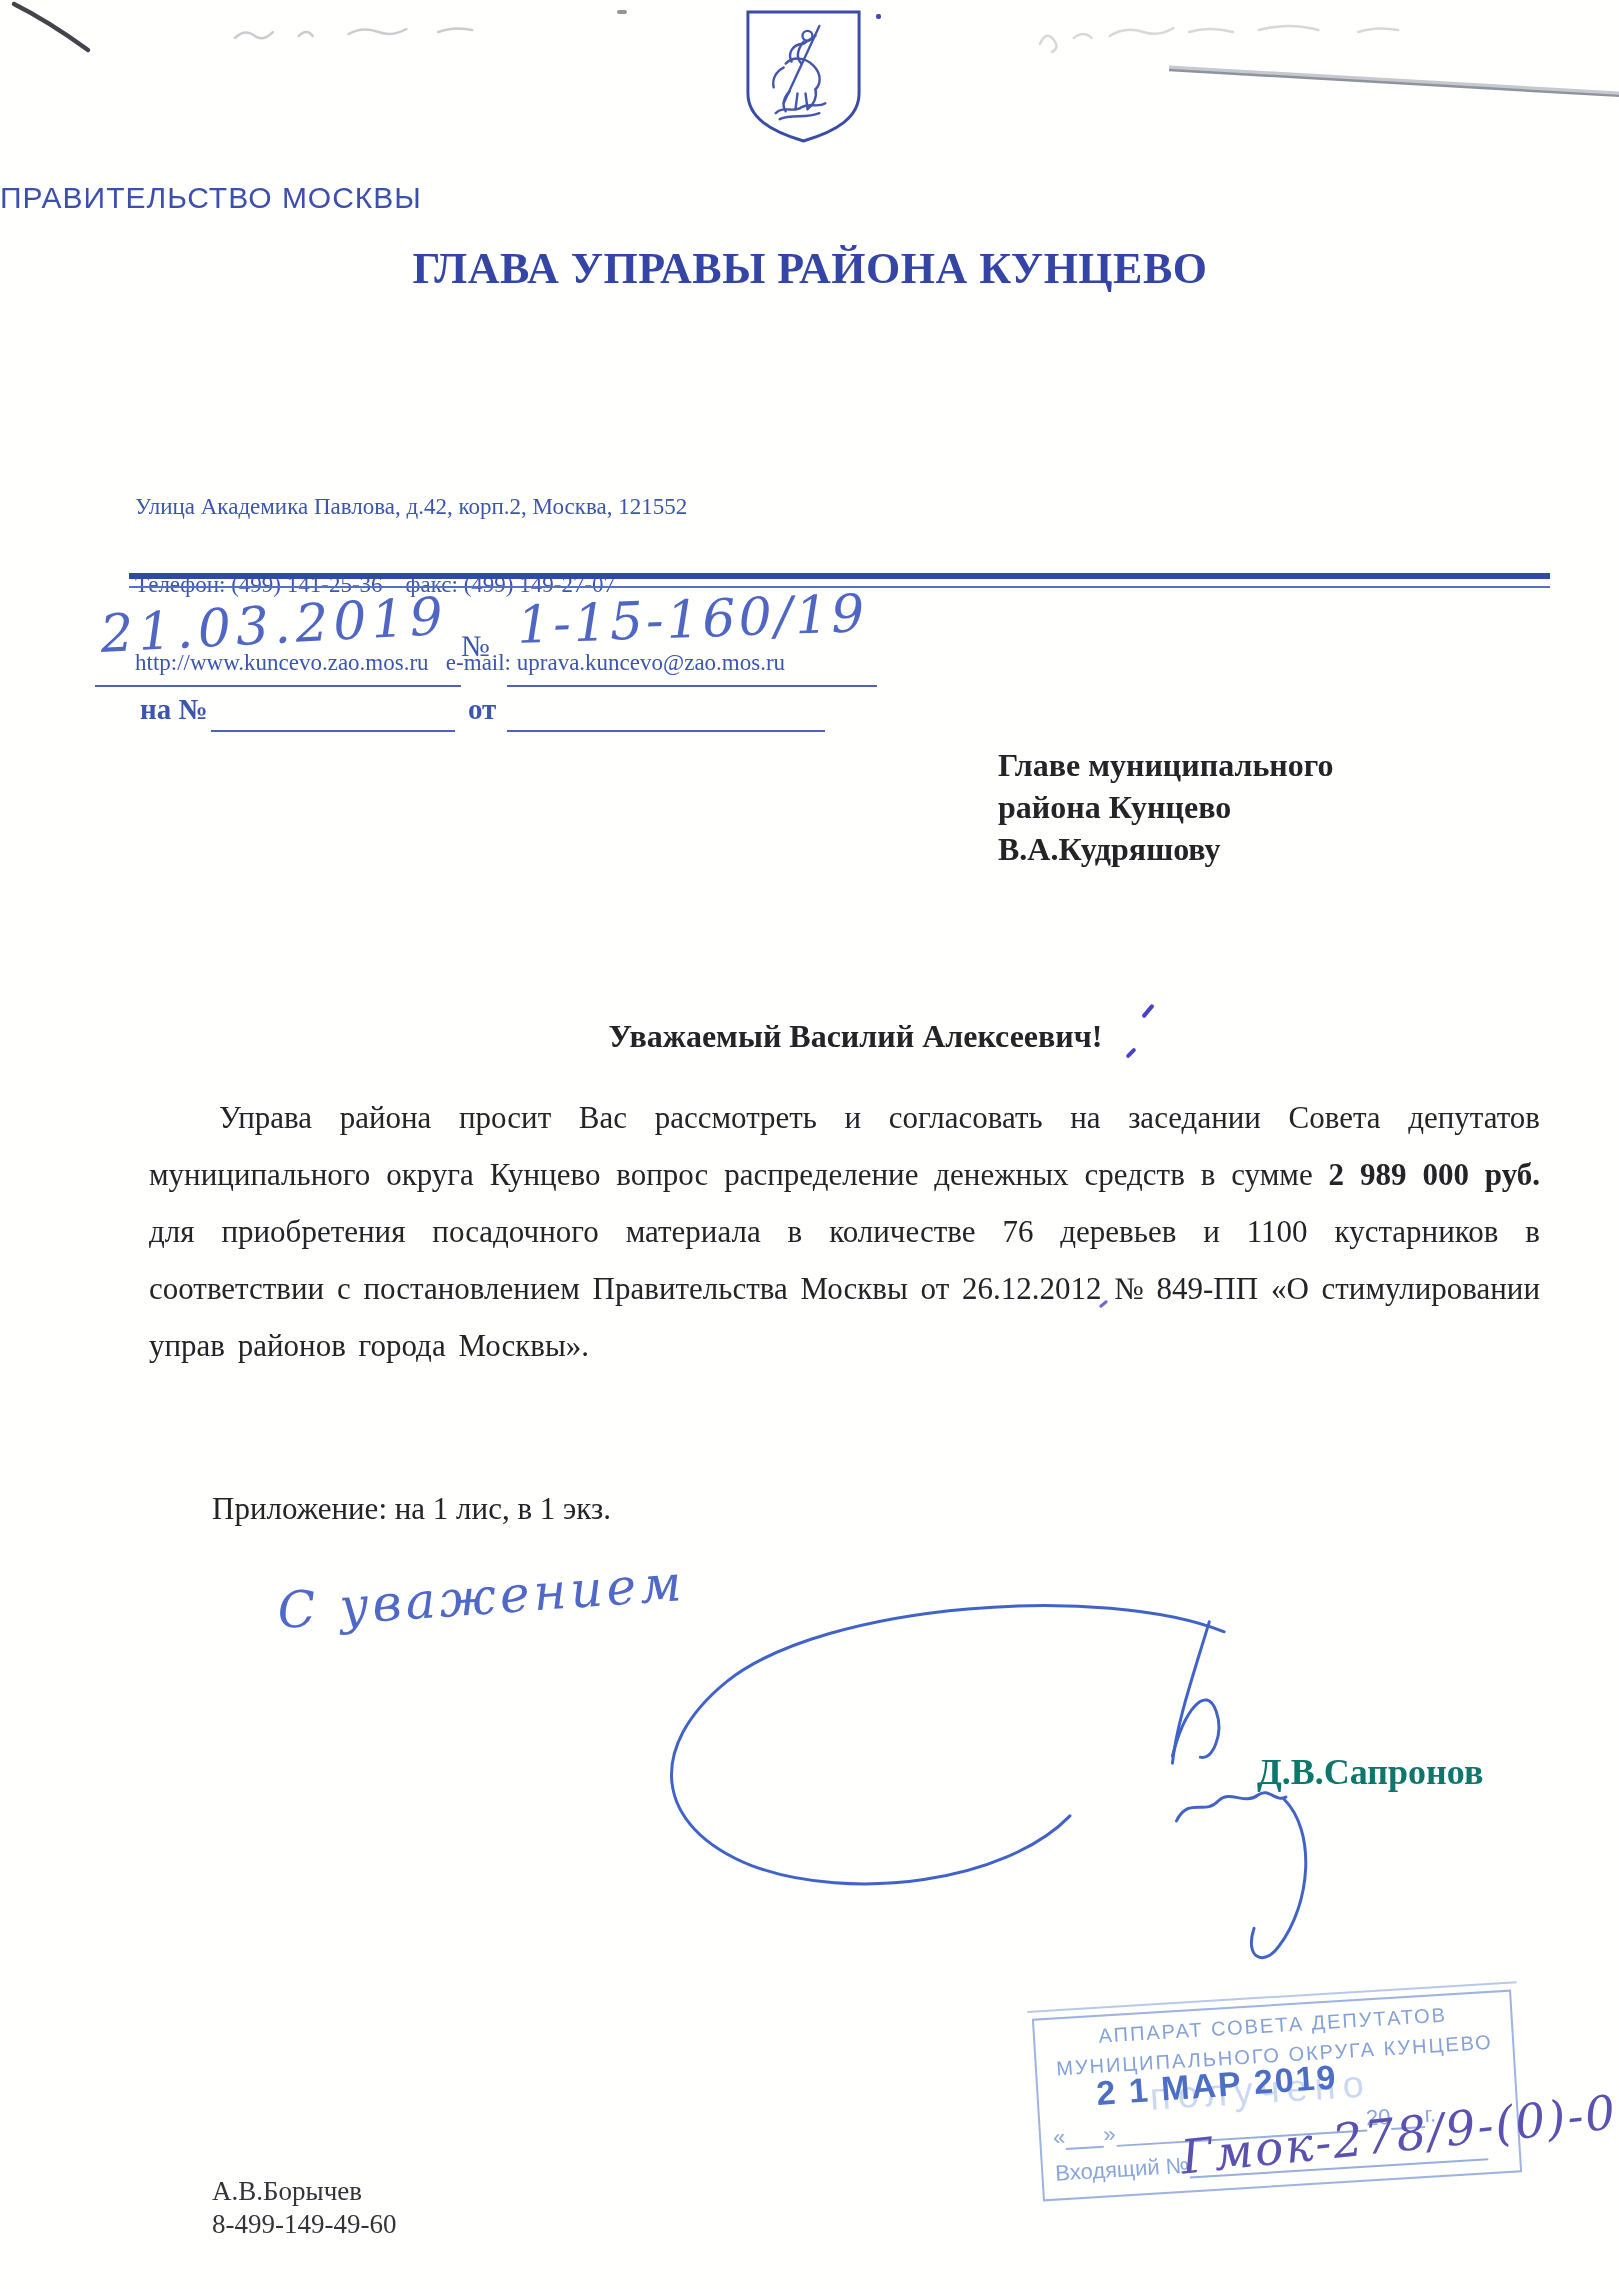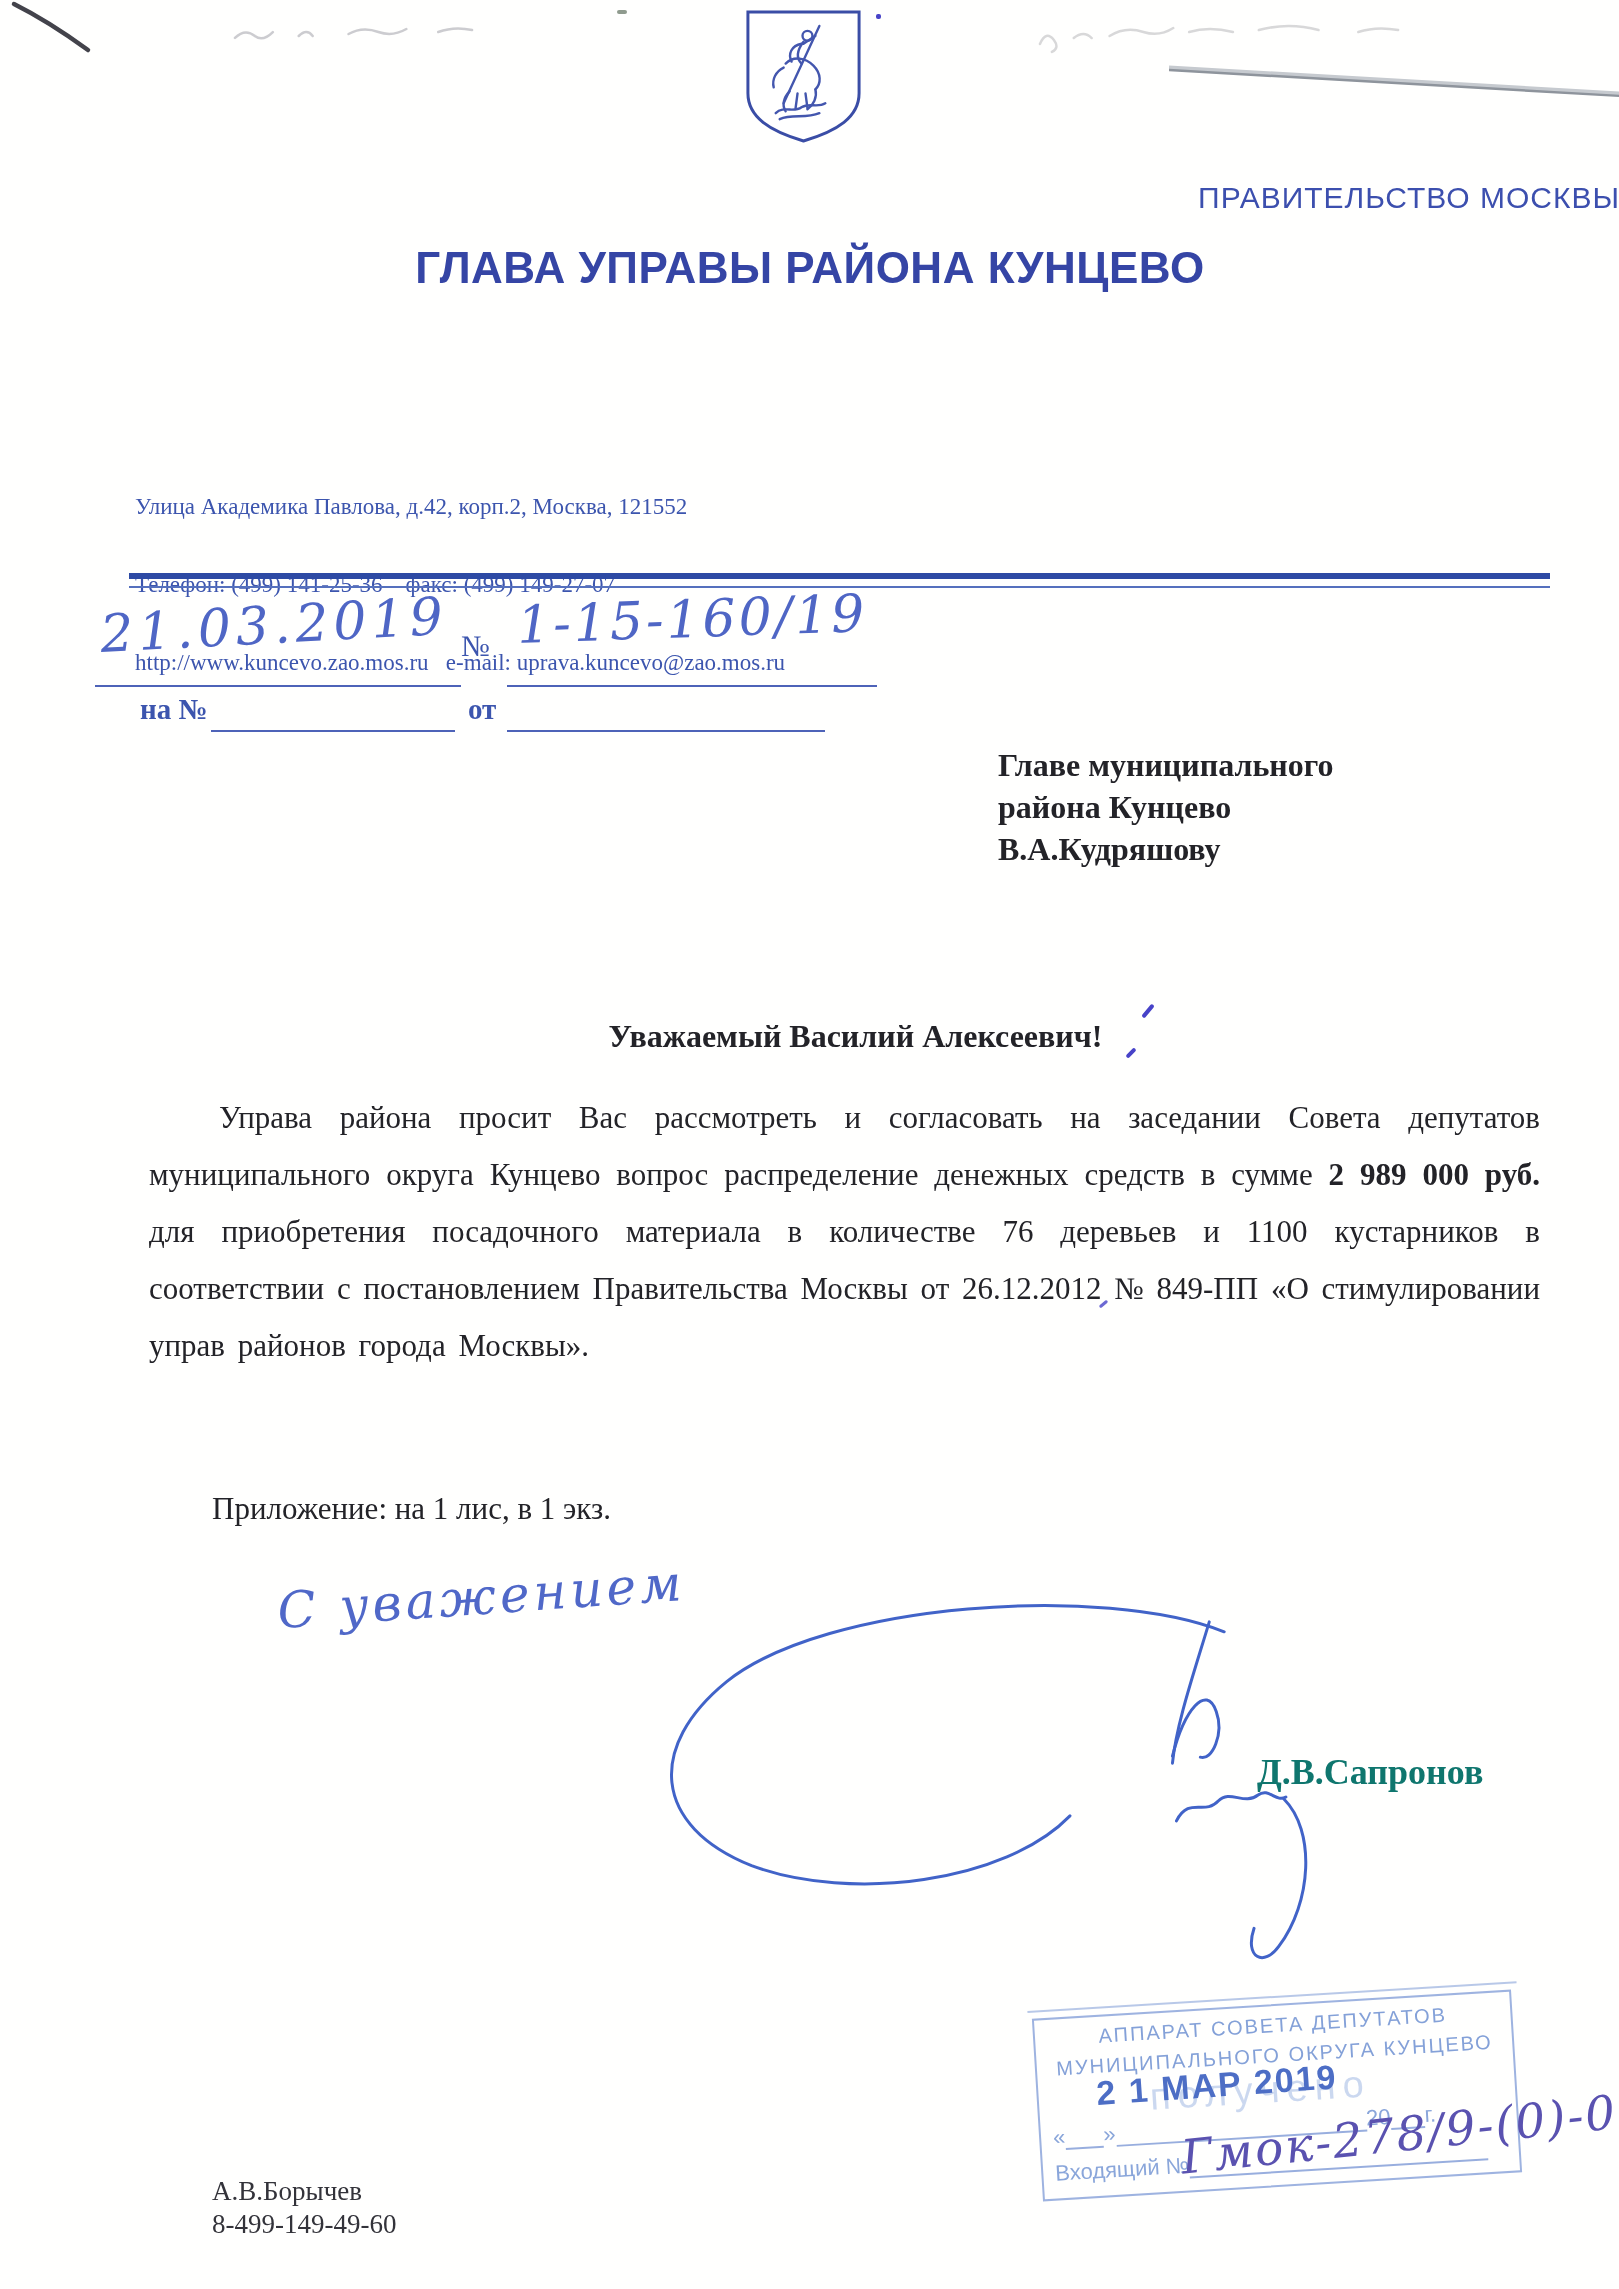--- a/index.html
+++ b/index.html
@@ -2,24 +2,24 @@
 <html><head>
 <meta charset="utf-8">
 <style>
   html,body{margin:0;padding:0;background:#e8e8e8;}
   #page{
     position:relative;width:1620px;height:2289px;margin:0 auto;
     background:#fffffe;overflow:hidden;
     font-family:"Liberation Serif",serif;color:#26262b;
   }
   .abs{position:absolute;}
-  .gov-line{left:0;top:181px;width:1620px;text-align:right;
+  .gov-line{left:0;top:181px;width:1620px;text-align:left;
     font-family:"Liberation Sans",sans-serif;font-size:30px;letter-spacing:1px;color:#3c4fae;}
   .title-line{left:0;width:1620px;text-align:center;
-    font-family:Liberation Sans, sans-serif;font-weight:bold;font-size:44px;
+    font-family:Liberation Serif, serif;font-weight:bold;font-size:44px;
     letter-spacing:0.5px;color:#3545a5;}
   .district-line{left:0;top:382px;width:1620px;text-align:center;
     font-family:"Liberation Sans",sans-serif;font-size:29px;color:#3c4fae;}
   .addr{left:135px;top:442px;font-size:23px;line-height:26px;color:#3c55ae;white-space:pre-wrap;}
   .rule-thick{left:129px;top:573px;width:1421px;height:6px;background:#2d4aa4;}
   .rule-thin{left:129px;top:586px;width:1421px;height:2px;background:#5570bd;}
   
   .hand{font-family:"DejaVu Serif",serif;font-style:italic;color:#4f66c5;}
   .ref-date{left:100px;top:595px;font-size:52px;letter-spacing:5px;transform:rotate(-3deg);}
   .ref-num{left:517px;top:589px;font-size:52px;letter-spacing:3px;transform:rotate(-2deg);}

